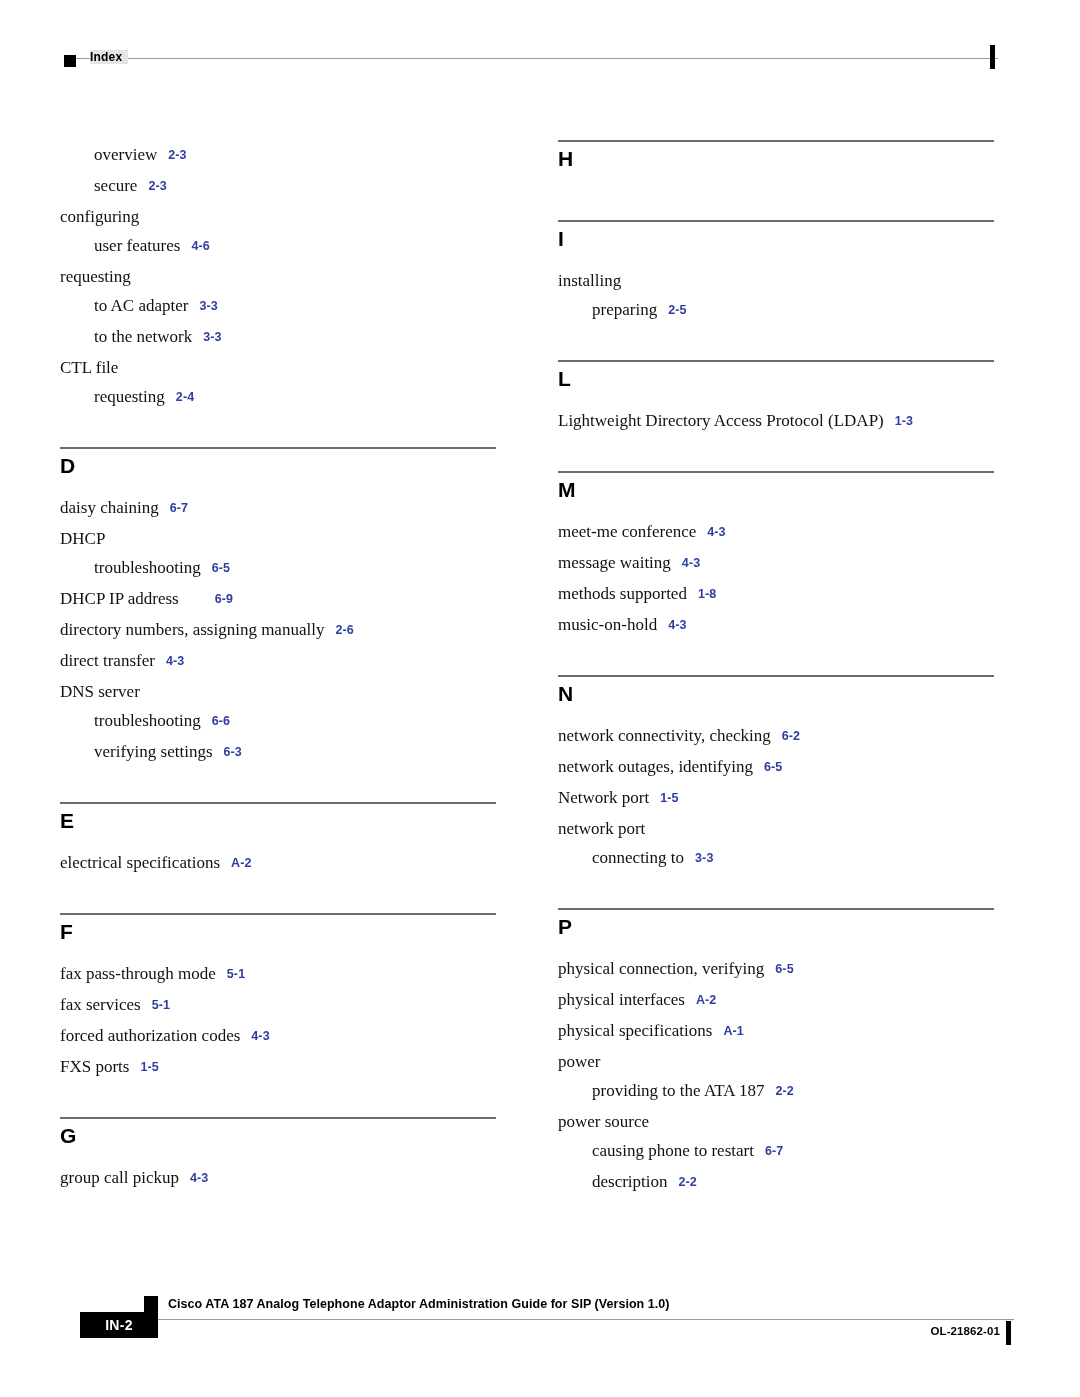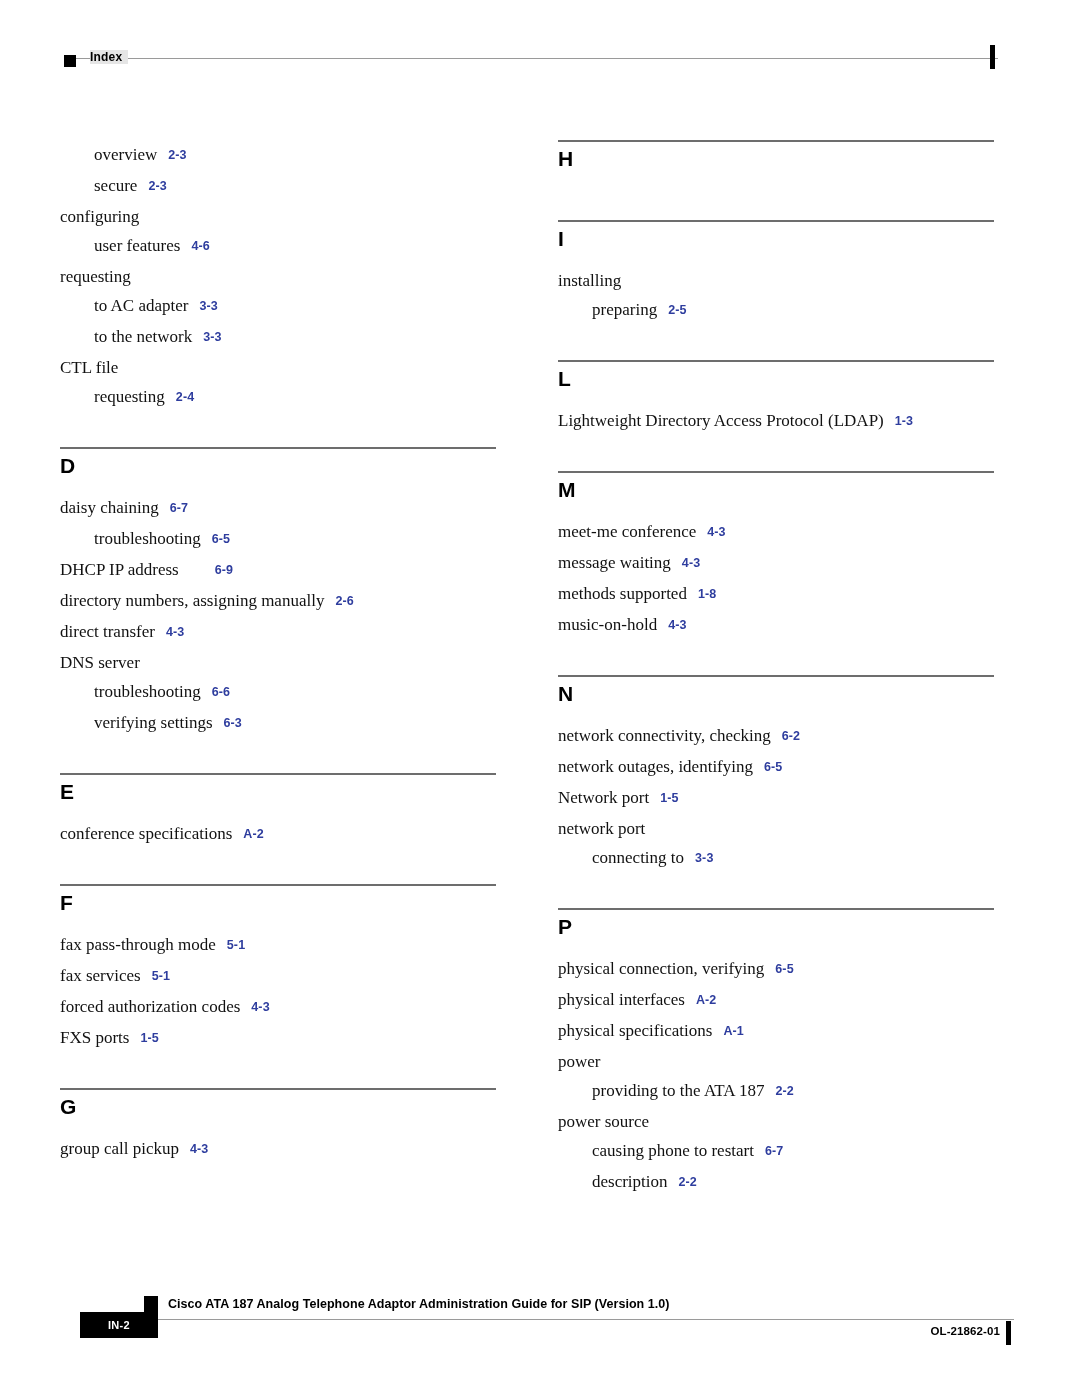--- a/index.html
+++ b/index.html
@@ -163,21 +163,21 @@
   .footer-pagenum {
     position: absolute;
     left: 64px;
     top: 16px;
     width: 78px;
     height: 18px;
     line-height: 26px;
     text-align: center;
     font-family: "Liberation Sans", sans-serif;
     font-weight: bold;
-    font-size: 11px;
+    font-size: 14px;
     color: #ffffff;
     letter-spacing: 0.3px;
   }
   .footer-docnum {
     position: absolute;
     right: 96px;
     top: 29px;
     font-family: "Liberation Sans", sans-serif;
     font-weight: bold;
     font-size: 11.5px;
@@ -217,35 +217,36 @@
           <div class="entry lvl1"><span class="term">CTL file</span></div>
           <div class="entry lvl2"><span class="term">requesting</span><a class="ref" href="#" style="text-decoration: none;">2-4</a></div>
         </div>
       </div>
       <div class="gap"></div>
       <div class="section">
         <div class="sec-rule"></div>
         <div class="sec-letter">D</div>
         <div class="entries">
           <div class="entry lvl1"><span class="term">daisy chaining</span><a class="ref" href="#" style="text-decoration: none;">6-7</a></div>
+          <div class="entry lvl1"><span class="term">DHCP</span></div>
           <div class="entry lvl2"><span class="term">troubleshooting</span><a class="ref" href="#" style="text-decoration: none;">6-5</a></div>
           <div class="entry lvl1"><span class="term">DHCP IP address</span><a class="ref" href="#" style="text-decoration: none; margin-left: 36px;">6-9</a></div>
           <div class="entry lvl1"><span class="term">directory numbers, assigning manually</span><a class="ref" href="#" style="text-decoration: none;">2-6</a></div>
           <div class="entry lvl1"><span class="term">direct transfer</span><a class="ref" href="#" style="text-decoration: none;">4-3</a></div>
           <div class="entry lvl1"><span class="term">DNS server</span></div>
           <div class="entry lvl2"><span class="term">troubleshooting</span><a class="ref" href="#" style="text-decoration: none;">6-6</a></div>
           <div class="entry lvl2"><span class="term">verifying settings</span><a class="ref" href="#" style="text-decoration: none;">6-3</a></div>
         </div>
       </div>
       <div class="gap"></div>
       <div class="section">
         <div class="sec-rule"></div>
         <div class="sec-letter">E</div>
         <div class="entries">
-          <div class="entry lvl1"><span class="term">conference specifications</span><a class="ref" href="#" style="text-decoration: none;">A-2</a></div>
+          <div class="entry lvl1"><span class="term">electrical specifications</span><a class="ref" href="#" style="text-decoration: none;">A-2</a></div>
         </div>
       </div>
       <div class="gap"></div>
       <div class="section">
         <div class="sec-rule"></div>
         <div class="sec-letter">F</div>
         <div class="entries">
           <div class="entry lvl1"><span class="term">fax pass-through mode</span><a class="ref" href="#" style="text-decoration: none;">5-1</a></div>
           <div class="entry lvl1"><span class="term">fax services</span><a class="ref" href="#" style="text-decoration: none;">5-1</a></div>
           <div class="entry lvl1"><span class="term">forced authorization codes</span><a class="ref" href="#" style="text-decoration: none;">4-3</a></div>

